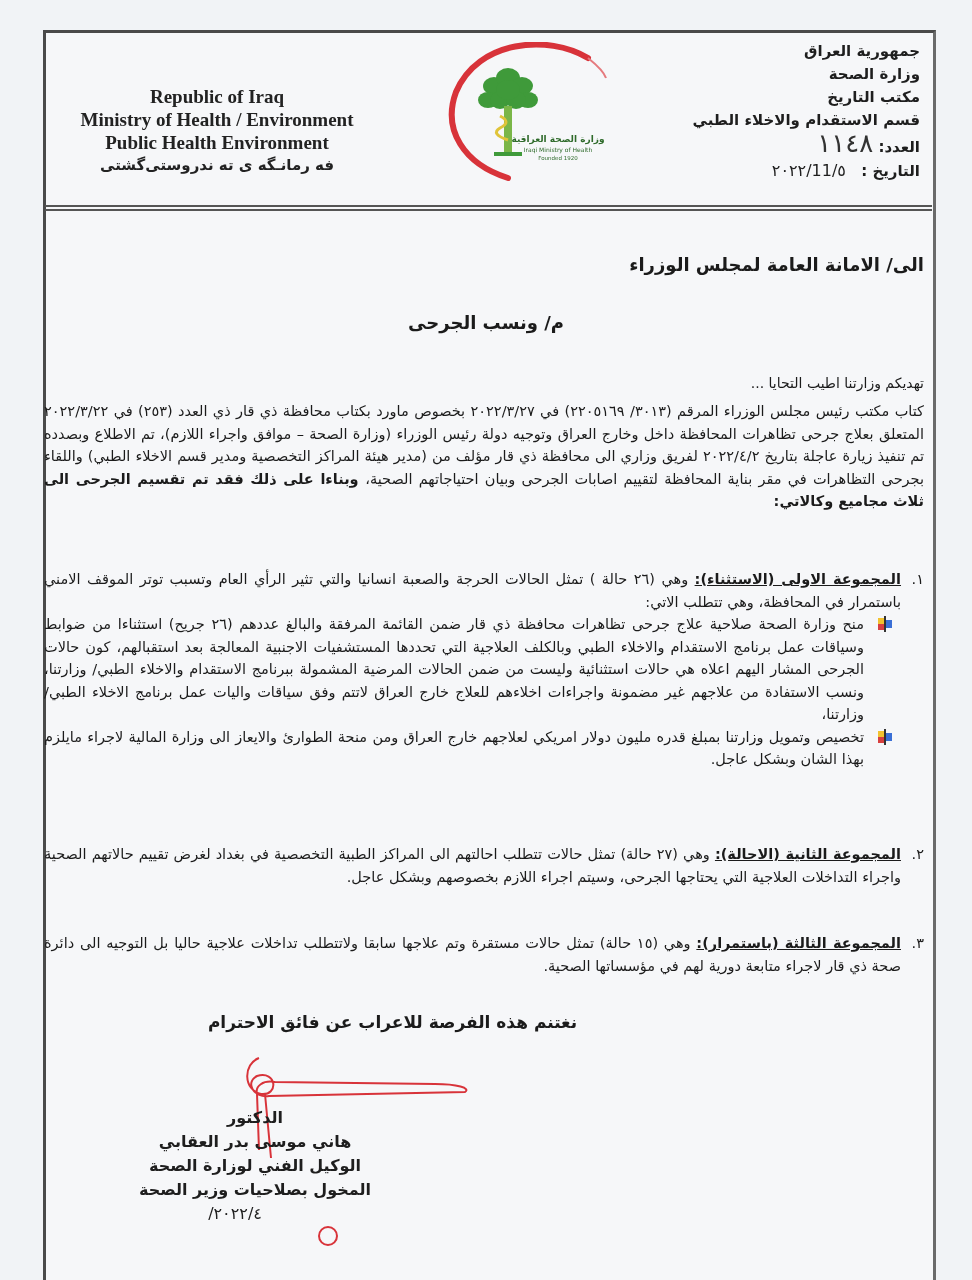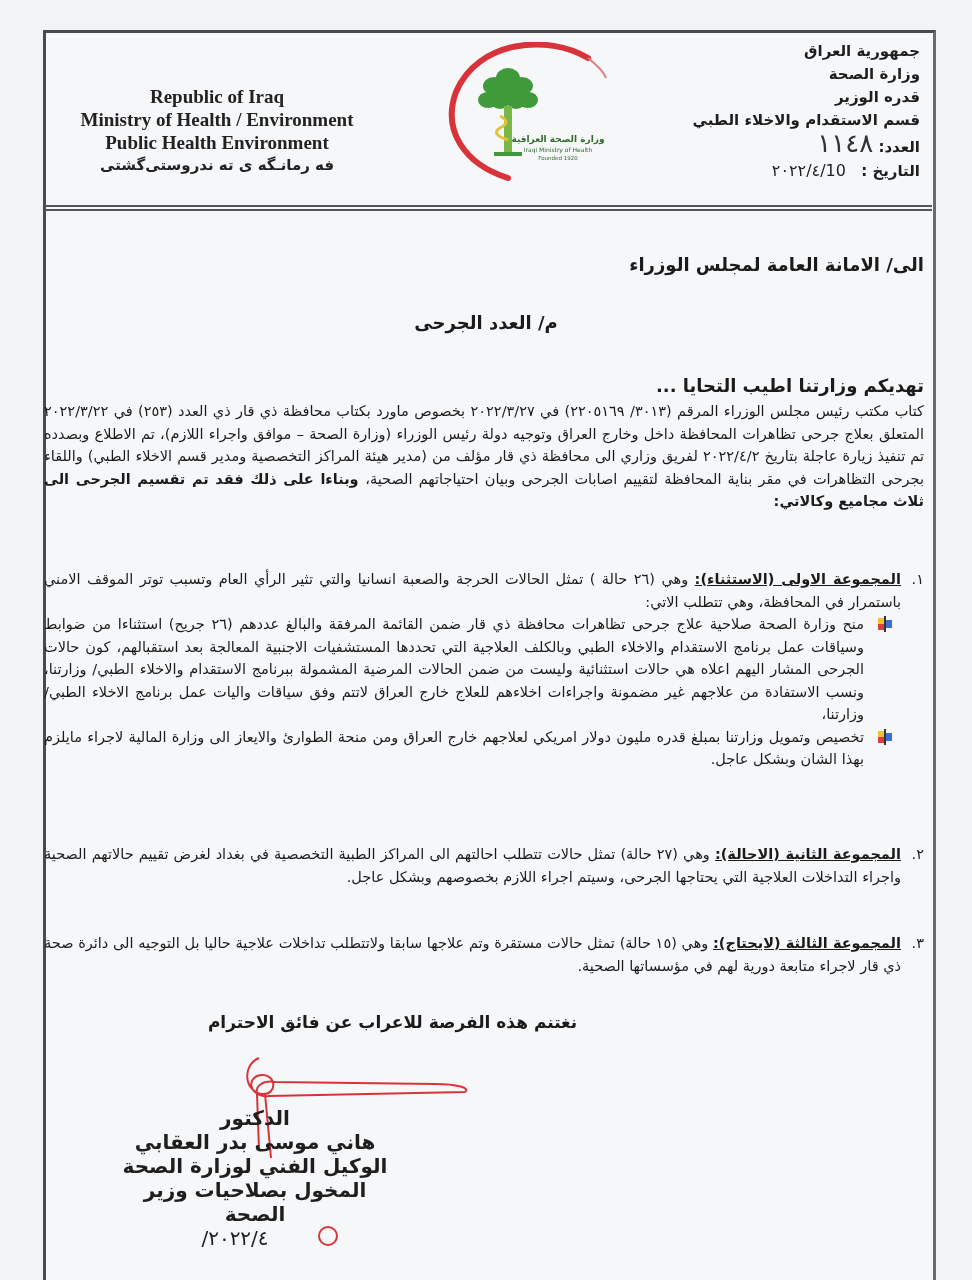--- a/index.html
+++ b/index.html
@@ -27,32 +27,32 @@
     position: absolute; right: 52px; top: 40px; width: 280px; direction: rtl; text-align: right;
     font-weight: bold; font-size: 15px; line-height: 23px; color: #1e1e1e;
   }
   .hdr-ar .num { font-family: "DejaVu Sans", sans-serif; font-weight: normal; font-size: 26px; letter-spacing: 6px; color:#333; }
   .hdr-ar .date { font-weight: normal; font-size: 16px; margin-right: 10px; }
   .sep { position: absolute; left: 45px; top: 205px; width: 887px; height: 6px;
     border-top: 2px solid #555; border-bottom: 2px solid #555; box-sizing: border-box; }
   .rtl { direction: rtl; text-align: right; position: absolute; }
   .to { right: 48px; top: 254px; font-weight: bold; font-size: 18px; text-align: center; }
   .subj { left: 0; width: 972px; text-align: center; top: 312px; font-weight: bold; font-size: 18px; direction: rtl; position:absolute; }
-  .greet { right: 48px; top: 375px; font-weight: bold; font-size: 18px; }
+  .greet { right: 48px; top: 375px; font-weight: normal; font-size: 14px; }
   .body-text { right: 48px; width: 880px; font-size: 14.5px; line-height: 22.5px; text-align: justify; text-align-last: right; }
   .p1 { top: 400px; }
   .b { font-weight: bold; }
   .item { right: 48px; width: 880px; font-size: 14.5px; line-height: 22.5px; }
   .item .num { position: absolute; right: 0; top: 0; width: 26px; text-align: right; }
   .item .txt { margin-right: 23px; text-align: justify; text-align-last: right; }
   .item .lbl { font-weight: bold; text-decoration: underline; }
   .bullet { position: relative; margin-right: 32px; padding-right: 28px; text-align: justify; text-align-last: right; }
   .bullet .bi { position: absolute; right: 0; top: 3px; width: 14px; height: 16px; }
   .closing { left: 0; width: 785px; text-align: center; top: 1012px; font-weight: bold; font-size: 17px; direction: rtl; position: absolute; }
-  .sig { position: absolute; left: 110px; top: 1106px; width: 290px; text-align: center; direction: rtl; font-weight: bold; font-size: 20px; line-height: 24px; color:#1e1e1e; }
+  .sig { position: absolute; left: 110px; top: 1106px; width: 290px; text-align: center; direction: rtl; font-weight: bold; font-size: 16px; line-height: 24px; color:#1e1e1e; }
   .sig .d { font-weight: normal; }
   .signature { position: absolute; left: 235px; top: 1050px; width: 240px; height: 110px; }
   .stamp-o { position: absolute; left: 318px; top: 1226px; width: 16px; height: 16px; border: 2px solid #d8333a; border-radius: 50%; }
 </style>
 </head>
 <body>
 
 <div class="frame"></div>
 
 <div class="hdr-en">
@@ -79,36 +79,36 @@
   <path d="M62 74 q 12 6 0 12 q -10 6 8 12" fill="none" stroke="#e0c43a" stroke-width="3"></path>
   <rect x="56" y="110" width="28" height="4" fill="#3f9a3a"></rect>
   <text x="120" y="100" font-size="9" font-weight="bold" text-anchor="middle" fill="#2e6a2a" direction="rtl" font-family="DejaVu Sans, sans-serif">وزارة الصحة العراقية</text>
   <text x="120" y="110" font-size="6" text-anchor="middle" fill="#2e6a2a" font-family="DejaVu Sans, sans-serif">Iraqi Ministry of Health</text>
   <text x="120" y="118" font-size="5.5" text-anchor="middle" fill="#2e6a2a" font-family="DejaVu Sans, sans-serif">Founded 1920</text>
 </svg>
 
 <div class="hdr-ar">
   <div>جمهورية العراق</div>
   <div>وزارة الصحة</div>
-  <div>قدره الوزير</div>
+  <div>مكتب التاريخ</div>
   <div>قسم الاستقدام والاخلاء الطبي</div>
   <div>
     <span>العدد:</span>
     <span class="num">١١٤٨</span>
   </div>
   <div>
     <span>التاريخ :</span>
-    <span class="date">٢٠٢٢/٤/10</span>
+    <span class="date">٢٠٢٢/11/٥</span>
   </div>
 </div>
 
 <div class="sep"></div>
 
 <div class="rtl to">الى/ الامانة العامة لمجلس الوزراء</div>
-<div class="subj">م/ العدد الجرحى</div>
+<div class="subj">م/ ونسب الجرحى</div>
 <div class="rtl greet">تهديكم وزارتنا اطيب التحايا ...</div>
 
 <div class="rtl body-text p1">
   <span>كتاب مكتب رئيس مجلس الوزراء المرقم (٣٠١٣/ ٢٢٠٥١٦٩) في ٢٠٢٢/٣/٢٧ بخصوص ماورد بكتاب محافظة ذي قار ذي العدد (٢٥٣) في ٢٠٢٢/٣/٢٢ المتعلق بعلاج جرحى تظاهرات المحافظة داخل وخارج العراق وتوجيه دولة رئيس الوزراء (وزارة الصحة – موافق واجراء اللازم)، تم الاطلاع وبصدده تم تنفيذ زيارة عاجلة بتاريخ ٢٠٢٢/٤/٢ لفريق وزاري الى محافظة ذي قار مؤلف من (مدير هيئة المراكز التخصصية ومدير قسم الاخلاء الطبي) واللقاء بجرحى التظاهرات في مقر بناية المحافظة لتقييم اصابات الجرحى وبيان احتياجاتهم الصحية،</span><span class="b"> وبناءا على ذلك فقد تم تقسيم الجرحى الى ثلاث مجاميع وكالاتي:</span>
 </div>
 
 <div class="rtl item" style="top:568px;">
   <span class="num">١.</span>
   <div class="txt"><span class="lbl">المجموعة الاولى (الاستثناء):</span><span> وهي (٢٦ حالة ) تمثل الحالات الحرجة والصعبة انسانيا والتي تثير الرأي العام وتسبب توتر الموقف الامني باستمرار في المحافظة، وهي تتطلب الاتي:</span></div>
   <div class="bullet">
@@ -131,21 +131,21 @@
   </div>
 </div>
 
 <div class="rtl item" style="top:843px;">
   <span class="num">٢.</span>
   <div class="txt"><span class="lbl">المجموعة الثانية (الاحالة):</span><span> وهي (٢٧ حالة) تمثل حالات تتطلب احالتهم الى المراكز الطبية التخصصية في بغداد لغرض تقييم حالاتهم الصحية واجراء التداخلات العلاجية التي يحتاجها الجرحى، وسيتم اجراء اللازم بخصوصهم وبشكل عاجل.</span></div>
 </div>
 
 <div class="rtl item" style="top:932px;">
   <span class="num">٣.</span>
-  <div class="txt"><span class="lbl">المجموعة الثالثة (لايحتاج):</span><span> وهي (١٥ حالة) تمثل حالات مستقرة وتم علاجها سابقا ولاتتطلب تداخلات علاجية حاليا بل التوجيه الى دائرة صحة ذي قار لاجراء متابعة دورية لهم في مؤسساتها الصحية.</span></div>
+  <div class="txt"><span class="lbl">المجموعة الثالثة (باستمرار):</span><span> وهي (١٥ حالة) تمثل حالات مستقرة وتم علاجها سابقا ولاتتطلب تداخلات علاجية حاليا بل التوجيه الى دائرة صحة ذي قار لاجراء متابعة دورية لهم في مؤسساتها الصحية.</span></div>
 </div>
 
 <div class="closing">نغتنم هذه الفرصة للاعراب عن فائق الاحترام</div>
 
 <svg class="signature" viewBox="0 0 240 110">
   <path d="M24 8 C 8 14, 8 40, 26 44 C 44 46, 42 20, 22 26 C 10 32, 18 48, 34 46 L 230 42 C 236 38, 222 34, 200 34 L 40 32 C 28 30, 20 36, 22 44 L 24 100" fill="none" stroke="#d8333a" stroke-width="2"></path>
   <path d="M30 44 L 36 108" fill="none" stroke="#d8333a" stroke-width="2"></path>
 </svg>
 
 <div class="sig">

